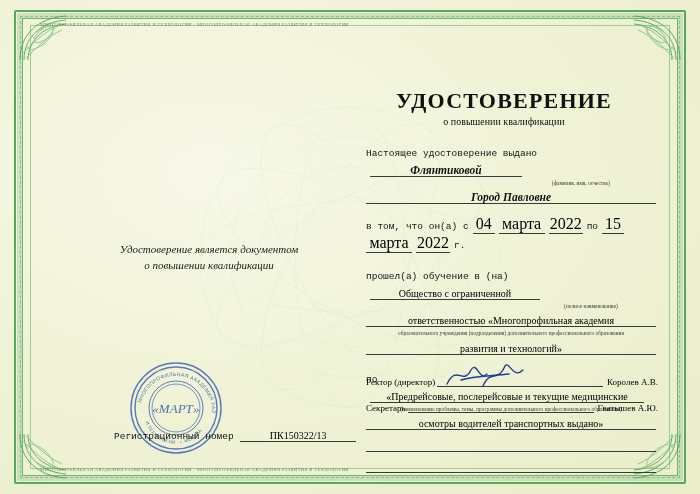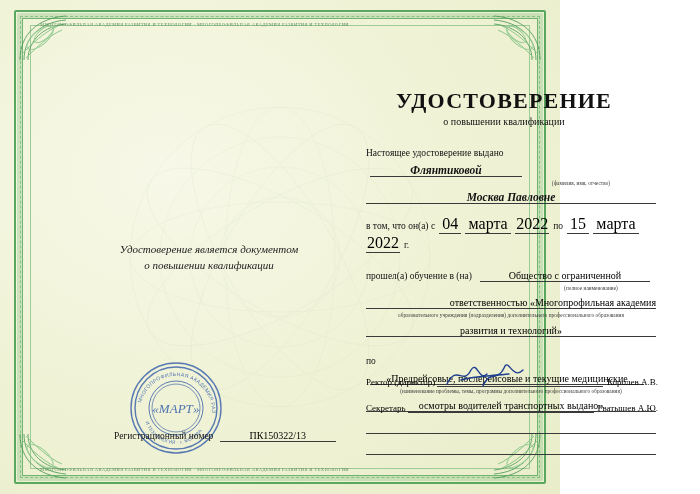--- a/index.html
+++ b/index.html
@@ -9,21 +9,21 @@
   }
   body {
     width: 700px;
     height: 494px;
     font-family: "Liberation Serif", serif;
     overflow: hidden;
   }
 
   #certificate {
     position: relative;
-    width: 560px;
+    width: 700px;
     height: 494px;
     box-sizing: border-box;
     background:
       radial-gradient(ellipse at 30% 35%, #f7f8e8 0%, #f1f3d8 45%, #e9edc9 100%);
   }
 
   
   .border-outer {
     position: absolute;
     left: 14px; top: 10px; right: 14px; bottom: 10px;
@@ -126,20 +126,21 @@
   }
 
   .row {
     position: relative;
     margin-bottom: 2px;
   }
   .lbl {
     font-size: 9.5px;
     color: #111;
     white-space: nowrap;
+    font-family: Liberation Mono, monospace;
   }
   .fill {
     display: inline-block;
     border-bottom: 0.8px solid #3a3a3a;
     text-align: center;
     font-family: "Liberation Serif", serif;
   }
   .hand {
     font-style: italic;
     font-weight: bold;
@@ -346,21 +347,21 @@
 
     <div class="form">
 
       <div class="row">
         <span class="lbl">Настоящее удостоверение выдано</span>
         <span class="fill hand" style="width:152px; margin-left:4px;">Флянтиковой</span>
       </div>
       <div class="caption" style="margin-left:140px; width:150px;">(фамилия, имя, отчество)</div>
 
       <div class="row" style="margin-top:1px;">
-        <span class="fill hand" style="width:290px;">Москва Павловне</span>
+        <span class="fill hand" style="width:290px;">Город Павловне</span>
       </div>
 
       <div class="row" style="margin-top:10px;">
         <span class="lbl">в том, что он(а) с</span>
         <span class="fill" style="width:22px;">04</span>
         <span class="fill" style="width:46px;">марта</span>
         <span class="fill" style="width:34px;">2022</span>
         <span class="lbl">по</span>
         <span class="fill" style="width:22px;">15</span>
         <span class="fill" style="width:46px;">марта</span>
@@ -368,21 +369,21 @@
         <span class="lbl">г.</span>
       </div>
 
       <div class="row" style="margin-top:12px;">
         <span class="lbl">прошел(а) обучение в (на)</span>
         <span class="fill" style="width:170px; margin-left:4px; font-size:10px;">Общество с ограниченной</span>
       </div>
       <div class="caption" style="margin-left:150px; width:150px;">(полное наименование)</div>
 
       <div class="row" style="margin-top:1px;">
-        <span class="fill" style="width:290px; font-size:10px;text-align:right;">ответственностью «Многопрофильная академия</span>
+        <span class="fill" style="width:290px; font-size:10px;">ответственностью «Многопрофильная академия</span>
       </div>
       <div class="caption" style="width:290px;">образовательного учреждения (подразделения) дополнительного профессионального образования</div>
 
       <div class="row" style="margin-top:1px;">
         <span class="fill" style="width:290px; font-size:10px;">развития и технологий»</span>
       </div>
 
       <div class="row" style="margin-top:12px;">
         <span class="lbl">по</span>
         <span class="fill" style="width:274px; margin-left:4px; font-size:10px;">«Предрейсовые, послерейсовые и текущие медицинские</span>

